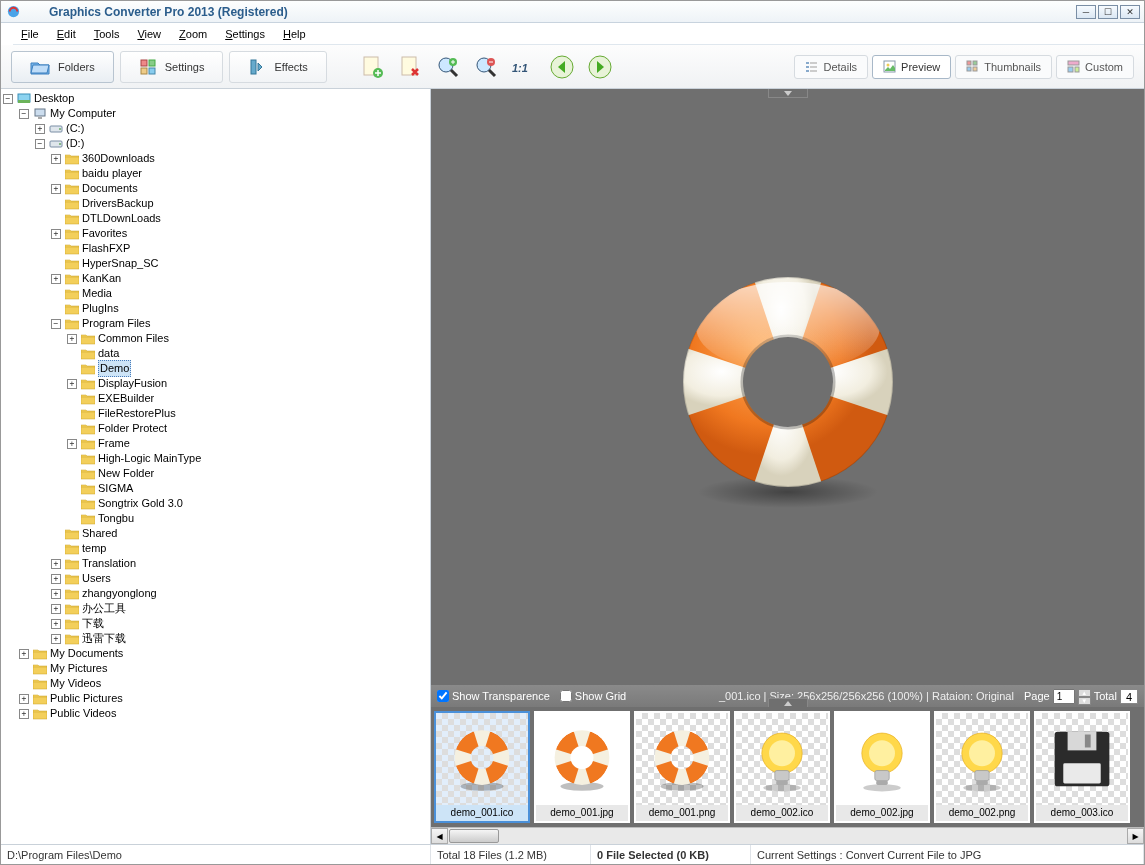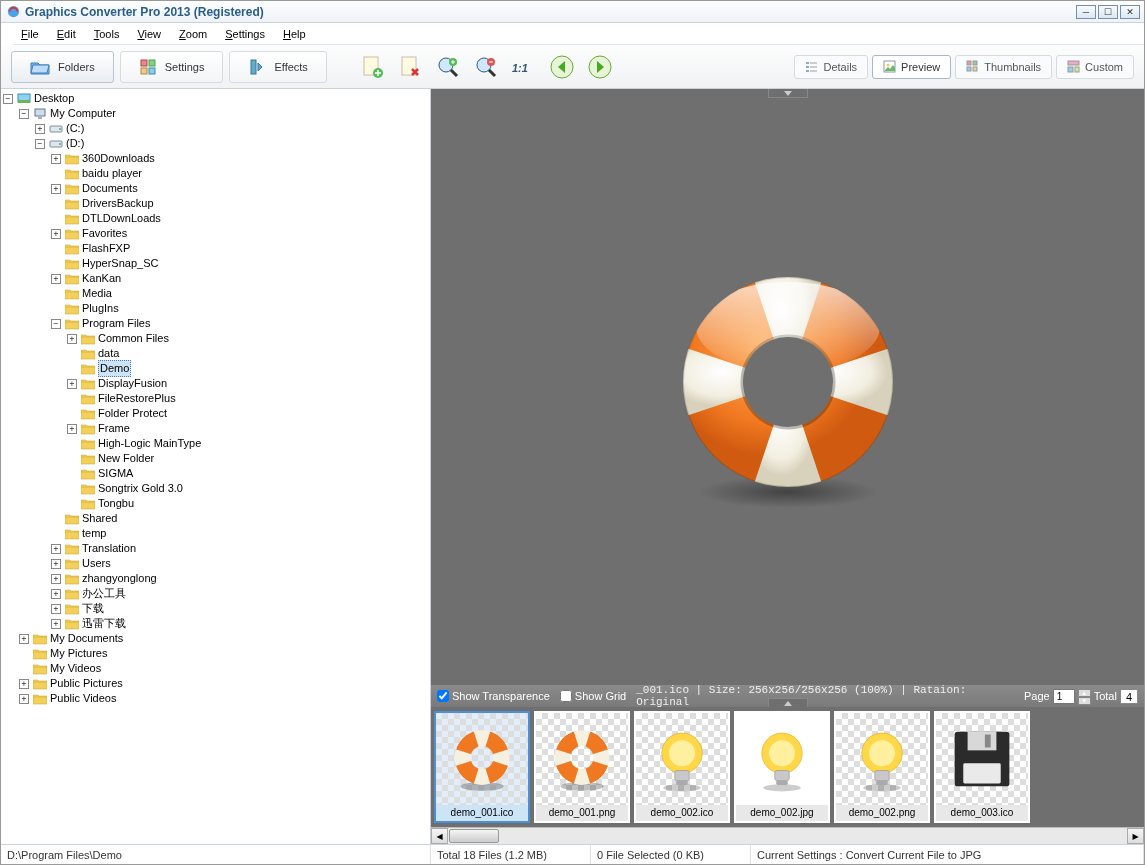--- a/index.html
+++ b/index.html
@@ -1,21 +1,21 @@
 <!DOCTYPE html>
 <html><head>
 <meta charset="utf-8">
 <style>
 * { box-sizing: border-box; margin: 0; padding: 0; font-family: Tahoma, Arial, sans-serif; font-size: 11px; }
 body { width: 1145px; height: 865px; background: #fff; overflow: hidden; border: 1px solid #999; }
 
 
 .titlebar { height: 22px; background: linear-gradient(#fdfefe,#eef3f7); display: flex; align-items: center; padding: 0 4px; border-bottom: 1px solid #c8d3de; }
 .titlebar .app-icon { width: 16px; height: 16px; margin-right: 4px; display:inline-flex;align-items:center;justify-content:center;}
-.titlebar .title { color: #2b5d8c; font-weight: bold; font-size: 12px; flex: 1; }
+.titlebar .title { color: #2b5d8c; font-weight: bold; font-size: 12px; flex: 1; margin-left: 24px; }
 .titlebar .winbtns { display: flex; gap: 2px; }
 .titlebar .winbtn { width: 20px; height: 14px; border: 1px solid #7a8ea5; background: linear-gradient(#f7fbff,#dbe7f3); display:flex;align-items:center;justify-content:center;color:#333;font-size:9px;cursor:pointer;}
 
 
 .menubar { height: 22px; display: flex; align-items: center; padding: 2px 8px; gap: 18px; border-bottom: 1px solid #dfe7ee; margin-left: 12px; }
 .menubar span { cursor: pointer; }
 .menubar span u { text-decoration: underline; }
 
 
 .toolbar { height: 44px; background: linear-gradient(#fdfdfd,#f0f2f4); border-bottom: 1px solid #c9d1d9; display:flex; align-items:center; padding: 0 10px; }
@@ -42,21 +42,21 @@
 .indent{display:inline-block;}
 
 .right { flex:1; display:flex; flex-direction:column; background:#6f6f6f; }
 .preview-area { flex:1; position:relative; display:flex;align-items:center;justify-content:center; overflow:hidden;}
 .handle-tab { position:absolute; top:0; left:50%; transform:translateX(-50%); width:40px; height:9px; background:#6f6f6f; border:1px solid #888; border-top:none; display:flex;align-items:center;justify-content:center;}
 .handle-tab.bottom{top:auto;bottom:0;border-top:1px solid #888;border-bottom:none;}
 
 .infobar { height:22px; background:linear-gradient(#8a8a8a,#7a7a7a); color:#fff; display:flex; align-items:center; padding: 0 6px; font-size:11px; gap:10px;}
 .infobar label { display:flex;align-items:center;gap:3px; color:#fff; cursor:pointer;}
 .infobar input[type=checkbox]{width:12px;height:12px;}
-.infobar .fileinfo { flex:1; text-align:left; color:#eee;font-family:Liberation Mono, monospace;}
+.infobar .fileinfo { flex:1; text-align:right; color:#eee;}
 .infobar .pagectl { display:flex;align-items:center;gap:3px; color:#fff;}
 .infobar .pagectl input{width:22px;height:15px;font-size:10px;padding:0 2px;}
 .spin { width:13px;height:15px;display:flex;flex-direction:column;}
 .spin div{flex:1;background:#ddd;border:1px solid #888;font-size:6px;display:flex;align-items:center;justify-content:center;cursor:pointer;}
 
 .thumbstrip { height:120px; background:#6f6f6f; padding:4px 3px 2px; display:flex; gap:4px; overflow:hidden; position:relative;}
 .thumb { width:96px; height:112px; background:#fff; border:2px solid #fff; display:flex;flex-direction:column;align-items:center; cursor:pointer;}
 .thumb.sel { border-color:#4a90d9; background:#e2eefb;align-items:center;}
 .thumb .timg { flex:1; width:100%; display:flex;align-items:center;justify-content:center; background-image:linear-gradient(45deg,#ddd 25%,transparent 25%,transparent 75%,#ddd 75%),linear-gradient(45deg,#ddd 25%,transparent 25%,transparent 75%,#ddd 75%); background-size:12px 12px; background-position:0 0,6px 6px;}
 .thumb.plain .timg{background:#fff;}
@@ -66,21 +66,21 @@
 .hscroll { height:17px; background:#e9e9e9; border-top:1px solid #bbb; position:relative;}
 .hscroll .harrow{position:absolute;top:0;width:17px;height:16px;background:linear-gradient(#f5f5f5,#ddd);border:1px solid #aaa;display:flex;align-items:center;justify-content:center;font-size:8px;cursor:pointer;}
 .hscroll .la{left:0;} .hscroll .ra{right:0;}
 .hscroll .hthumb{position:absolute;left:18px;top:1px;width:50px;height:14px;background:linear-gradient(#f5f5f5,#ccc);border:1px solid #999;border-radius:2px;}
 
 
 .statusbar { height:20px; border-top:1px solid #c9d1d9; display:flex; align-items:stretch; }
 .statusbar .cell { border-right:1px solid #dfe3e8; padding:2px 6px; display:flex;align-items:center; font-size:11px; color:#333;}
 .statusbar .cell.path{width:430px;}
 .statusbar .cell.filescount{width:160px;}
-.statusbar .cell.selected{width:160px;}
+.statusbar .cell.selected{width:160px;font-weight:bold;}
 .statusbar .cell.settings{flex:1;}
 
 
 .svg-folder{fill:#f3cf5b;stroke:#c9a227;stroke-width:0.5;}
 </style>
 </head>
 <body>
 
 <div class="titlebar">
   <span class="app-icon">
@@ -486,20 +486,33 @@
           <li>
             <div class="row">
               <span class="indent" style="width:64px"></span>
               <span class="exp blank"></span>
               <span class="ficon">
                 <svg width="14" height="12" viewBox="0 0 14 12">
                   <path class="svg-folder" d="M0 2h5l1 1h8v8H0z"></path>
                   <path d="M0 4h14" stroke="#c9a227" stroke-width="0.5"></path>
                 </svg>
               </span>
+              <span class="label">EXEBuilder</span>
+            </div>
+          </li>
+          <li>
+            <div class="row">
+              <span class="indent" style="width:64px"></span>
+              <span class="exp blank"></span>
+              <span class="ficon">
+                <svg width="14" height="12" viewBox="0 0 14 12">
+                  <path class="svg-folder" d="M0 2h5l1 1h8v8H0z"></path>
+                  <path d="M0 4h14" stroke="#c9a227" stroke-width="0.5"></path>
+                </svg>
+              </span>
               <span class="label">FileRestorePlus</span>
             </div>
           </li>
           <li>
             <div class="row">
               <span class="indent" style="width:64px"></span>
               <span class="exp blank"></span>
               <span class="ficon">
                 <svg width="14" height="12" viewBox="0 0 14 12">
                   <path class="svg-folder" d="M0 2h5l1 1h8v8H0z"></path>
@@ -856,20 +869,44 @@
                 <g fill="#f5f0e0">
                   <path d="M50 48L38 10A40 40 0 0 1 62 10Z"></path>
                   <path d="M50 48L88 36A40 40 0 0 1 88 60Z"></path>
                   <path d="M50 48L62 86A40 40 0 0 1 38 86Z"></path>
                   <path d="M50 48L12 60A40 40 0 0 1 12 36Z"></path>
                 </g>
               </g>
             </svg>
           </div>
           <div class="tname">demo_001.ico</div>
+        </div>
+        <div class="thumb plain">
+          <div class="timg">
+            <svg width="72" height="72" viewBox="0 0 100 100">
+              <defs>
+                <mask id="rm72">
+                  <rect width="100" height="100" fill="#000"></rect>
+                  <circle cx="50" cy="48" r="38" fill="#fff"></circle>
+                  <circle cx="50" cy="48" r="16" fill="#000"></circle>
+                </mask>
+              </defs>
+              <ellipse cx="50" cy="88" rx="30" ry="6" fill="rgba(0,0,0,0.25)"></ellipse>
+              <g mask="url(#rm72)">
+                <circle cx="50" cy="48" r="38" fill="#f07820"></circle>
+                <g fill="#f5f0e0">
+                  <path d="M50 48L38 10A40 40 0 0 1 62 10Z"></path>
+                  <path d="M50 48L88 36A40 40 0 0 1 88 60Z"></path>
+                  <path d="M50 48L62 86A40 40 0 0 1 38 86Z"></path>
+                  <path d="M50 48L12 60A40 40 0 0 1 12 36Z"></path>
+                </g>
+              </g>
+            </svg>
+          </div>
+          <div class="tname">demo_001.jpg</div>
         </div>
         <div class="thumb">
           <div class="timg">
             <svg width="72" height="72" viewBox="0 0 100 100">
               <defs>
                 <mask id="rm72">
                   <rect width="100" height="100" fill="#000"></rect>
                   <circle cx="50" cy="48" r="38" fill="#fff"></circle>
                   <circle cx="50" cy="48" r="16" fill="#000"></circle>
                 </mask>

